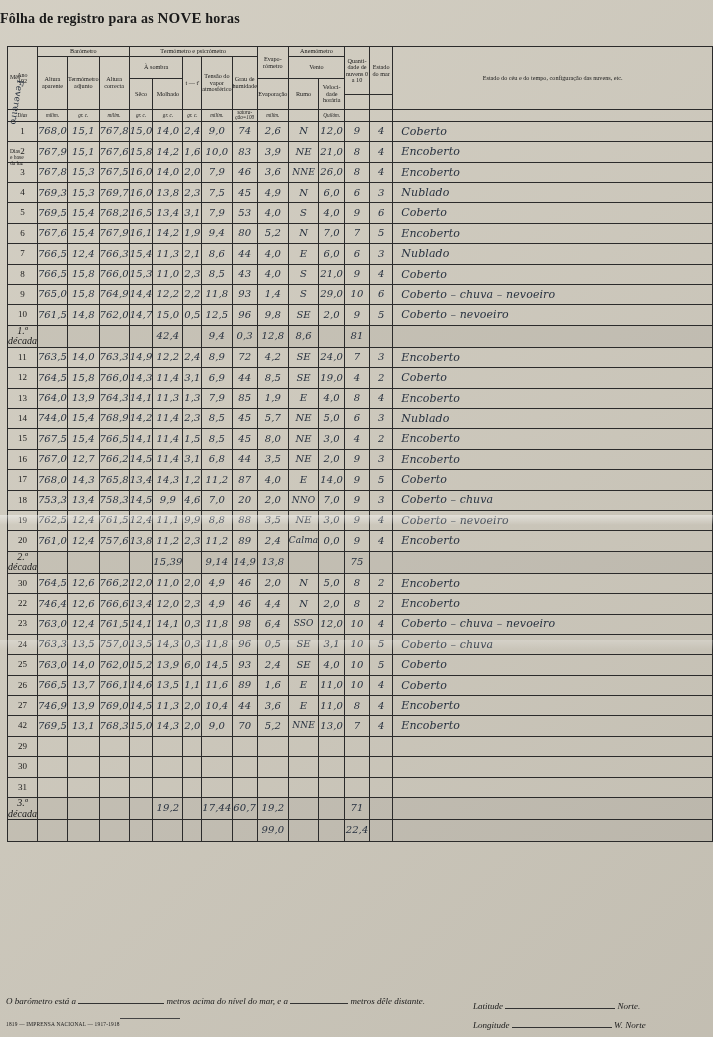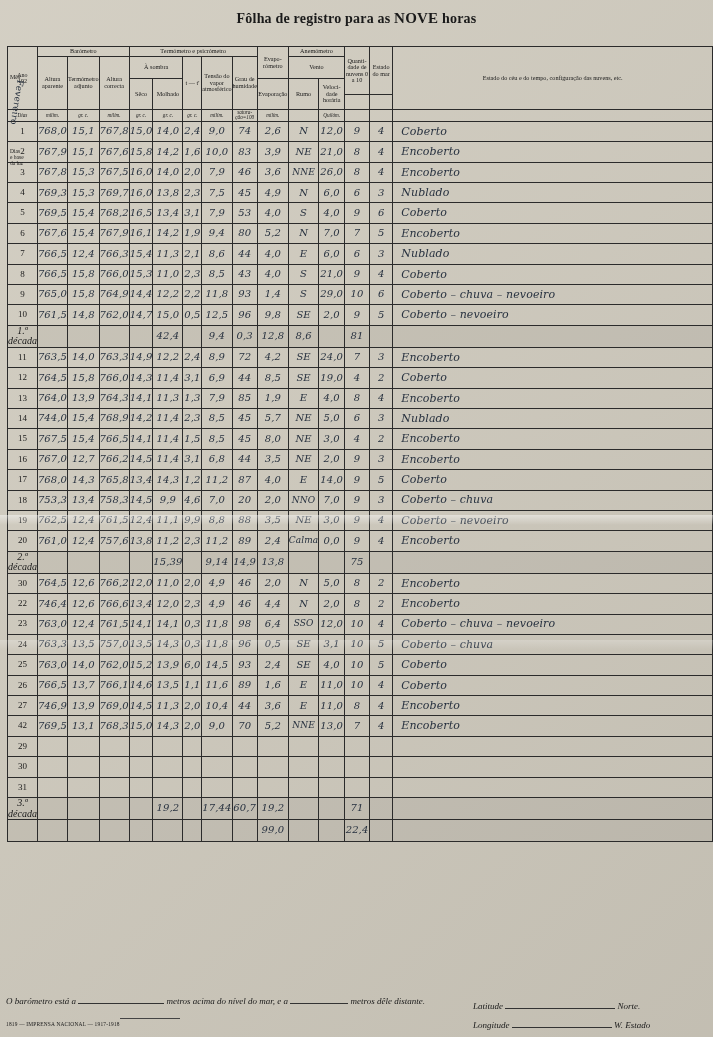--- a/index.html
+++ b/index.html
@@ -5,21 +5,21 @@
   html,body{margin:0;padding:0;background:#b8b4aa;}
   body{width:713px;height:1037px;font-family:"Liberation Serif",serif;}
   #sheet{
     position:relative;width:713px;height:1037px;
     background:#cfcabd;
     background-image:linear-gradient(135deg,rgba(255,255,255,.10),rgba(0,0,0,.06));
     overflow:hidden;
     color:#1a1a1a;
   }
   .title{
-    position:absolute;top:10px;left:0;width:713px;text-align:center;
+    position:absolute;top:10px;left:0;width:713px;
     font-size:14px;font-weight:bold;letter-spacing:.2px;
   }
   .title .big{font-size:15px;}
   table{border-collapse:collapse;position:absolute;left:7px;top:46px;}
   td,th{border:1px solid #2b2b2b;padding:0;vertical-align:middle;text-align:center;
         font-size:6.5px;line-height:1.05;font-family:"Liberation Serif",serif;}
   .hdr td{font-size:6.2px;padding:1px 0;}
   .vert{writing-mode:vertical-rl;transform:rotate(180deg);white-space:nowrap;}
   .units td{font-size:5.2px;font-style:italic;height:9px;}
   .small{font-size:5px;}
@@ -732,21 +732,21 @@
 
   <div class="latlong">
     <div>
       <span>Latitude</span>
       <span class="dotline" style="width:110px"></span>
       <span>Norte.</span>
     </div>
     <div>
       <span>Longitude</span>
       <span class="dotline" style="width:100px"></span>
-      <span>W. Estado</span>
+      <span>W. Norte</span>
     </div>
   </div>
 
   <div class="hline"></div>
   <div class="imprensa">1819 — IMPRENSA NACIONAL — 1917-1918</div>
 
   <div class="streak" style="top:515px"></div>
   <div class="streak" style="top:640px;opacity:.5"></div>
 </div>
 

